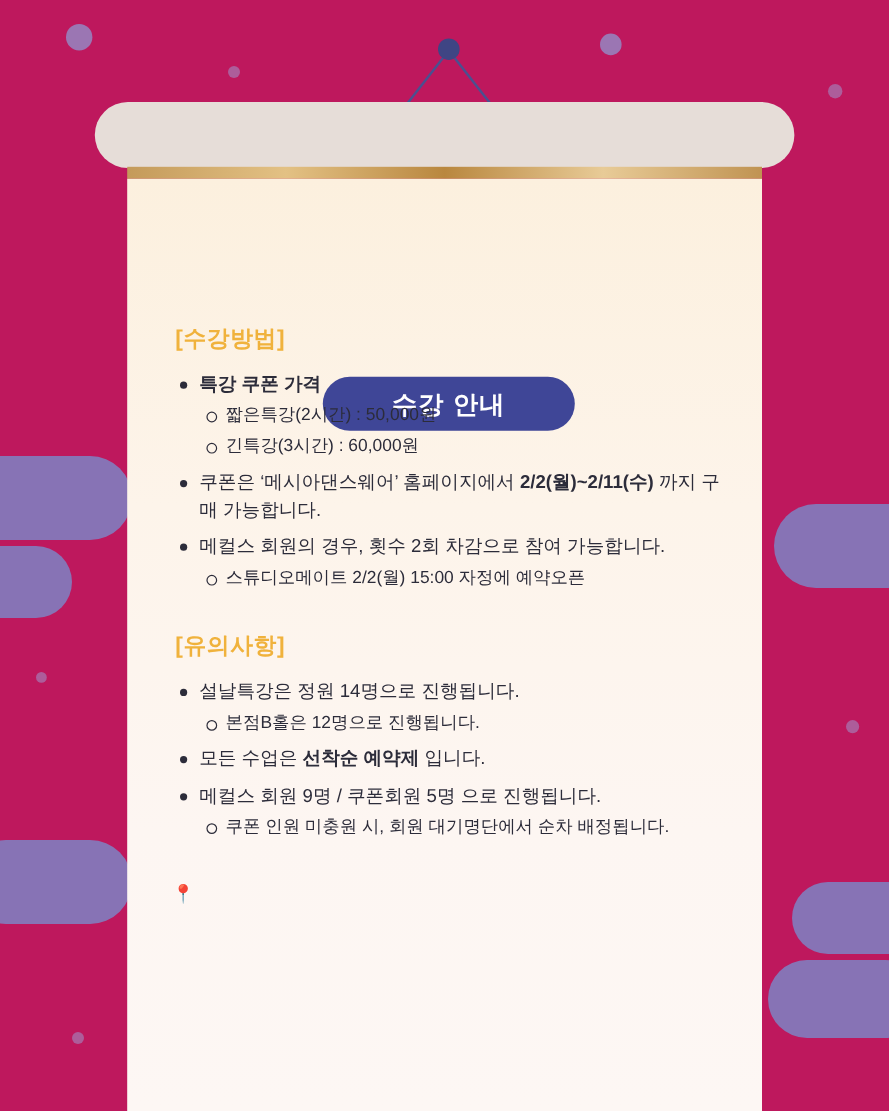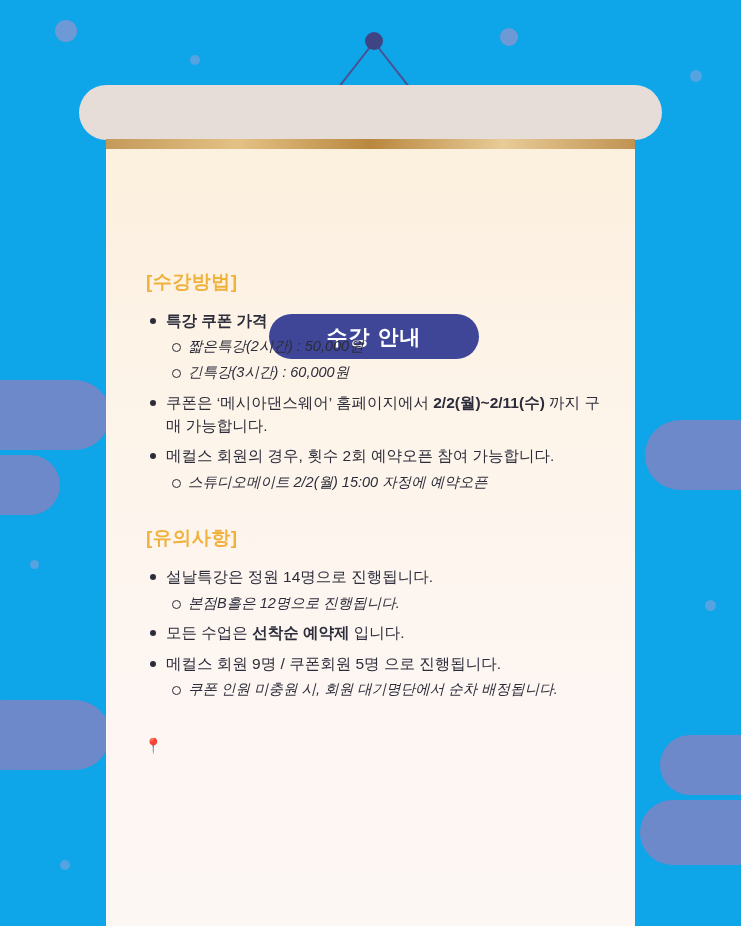--- a/index.html
+++ b/index.html
@@ -5,21 +5,21 @@
   * { box-sizing: border-box; }
   html, body {
     margin: 0; padding: 0;
     width: 741px; height: 926px;
     overflow: hidden;
     font-family: "Liberation Sans", sans-serif;
   }
   #stage {
     position: relative;
     width: 741px; height: 926px;
-    background: #0ea5e9;
+    background: #be185d;
     overflow: hidden;
   }
   
   .cloud {
     position: absolute;
     background: #7e84c4;
     border-radius: 40px;
     opacity: 0.85;
   }
   .dot {
@@ -116,21 +116,21 @@
   ul.lvl1 > li::before {
     content: "";
     position: absolute;
     left: 6px; top: 9px;
     width: 6px; height: 6px;
     border-radius: 50%;
     background: #2c2c3a;
   }
   ul.lvl2 {
     list-style: none;
-    margin: 4px 0 4px 0; padding: 0; font-style: italic;
+    margin: 4px 0 4px 0; padding: 0;
   }
   ul.lvl2 > li {
     position: relative;
     padding-left: 22px;
     margin-bottom: 4px;
     font-size: 14.5px;
     color: #2c2c3a;
     line-height: 1.5;
     font-weight: normal;
   }
@@ -195,21 +195,21 @@
           <span class="b">특강 쿠폰 가격</span>
           <ul class="lvl2">
             <li>짧은특강(2시간) : 50,000원</li>
             <li>긴특강(3시간) : 60,000원</li>
           </ul>
         </li>
         <li>
           <span>쿠폰은 ‘메시아댄스웨어’ 홈페이지에서 </span><span class="b">2/2(월)~2/11(수)</span><span> 까지 구매 가능합니다.</span>
         </li>
         <li>
-          <span>메컬스 회원의 경우, 횟수 2회 예약오픈 참여 가능합니다.</span>
+          <span>메컬스 회원의 경우, 횟수 2회 차감으로 참여 가능합니다.</span>
           <ul class="lvl2">
             <li>스튜디오메이트 2/2(월) 15:00 자정에 예약오픈</li>
           </ul>
         </li>
       </ul>
 
       <div class="section-head second">[유의사항]</div>
       <ul class="lvl1">
         <li>
           <span>설날특강은 정원 14명으로 진행됩니다.</span>

